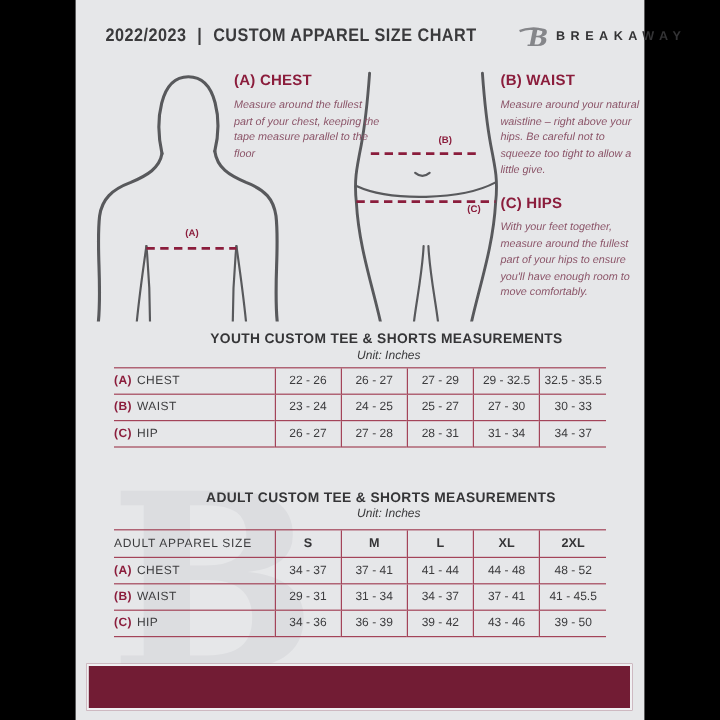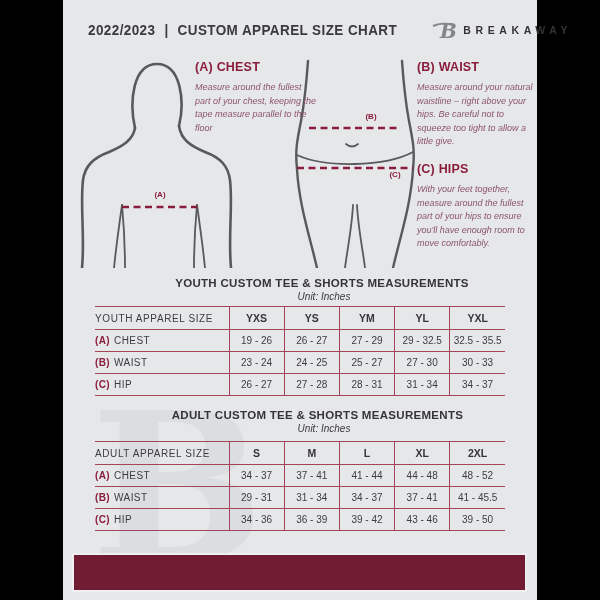--- a/index.html
+++ b/index.html
@@ -164,33 +164,25 @@
   <table class="size-table" style="top:306px;">
     <colgroup>
         <col class="label-col">
         <col>
         <col>
         <col>
         <col>
         <col>
       </colgroup>
     <tbody>
-        <tr class="head">
-      <td class="row-label">YOUTH APPAREL SIZE</td>
-      <td>YXS</td>
-      <td>YS</td>
-      <td>YM</td>
-      <td>YL</td>
-      <td>YXL</td>
-    </tr>
     <tr>
       <td class="row-label">
         <span class="prefix">(A)</span><span>CHEST</span>
       </td>
-      <td>19 - 26</td>
+      <td>22 - 26</td>
       <td>26 - 27</td>
       <td>27 - 29</td>
       <td>29 - 32.5</td>
       <td>32.5 - 35.5</td>
     </tr>
     <tr>
       <td class="row-label">
         <span class="prefix">(B)</span><span>WAIST</span>
       </td>
       <td>23 - 24</td>

